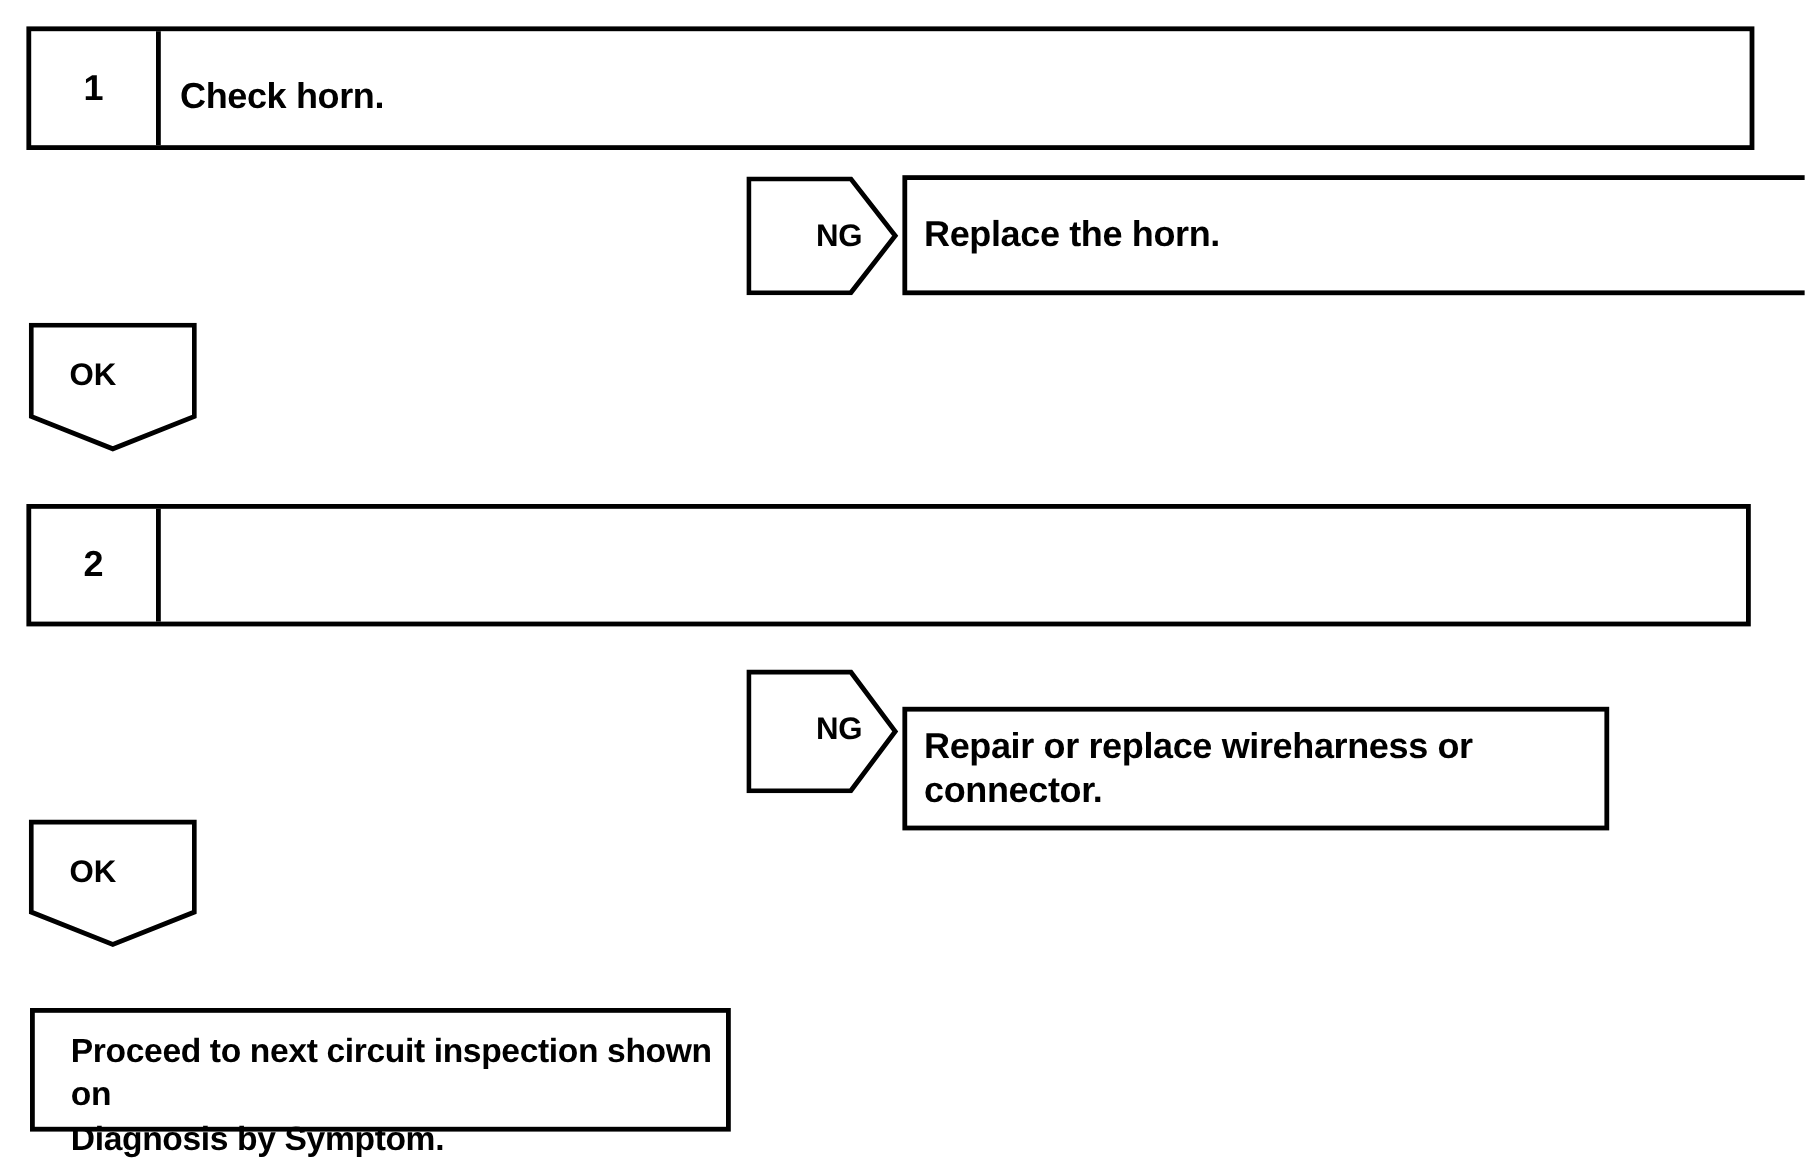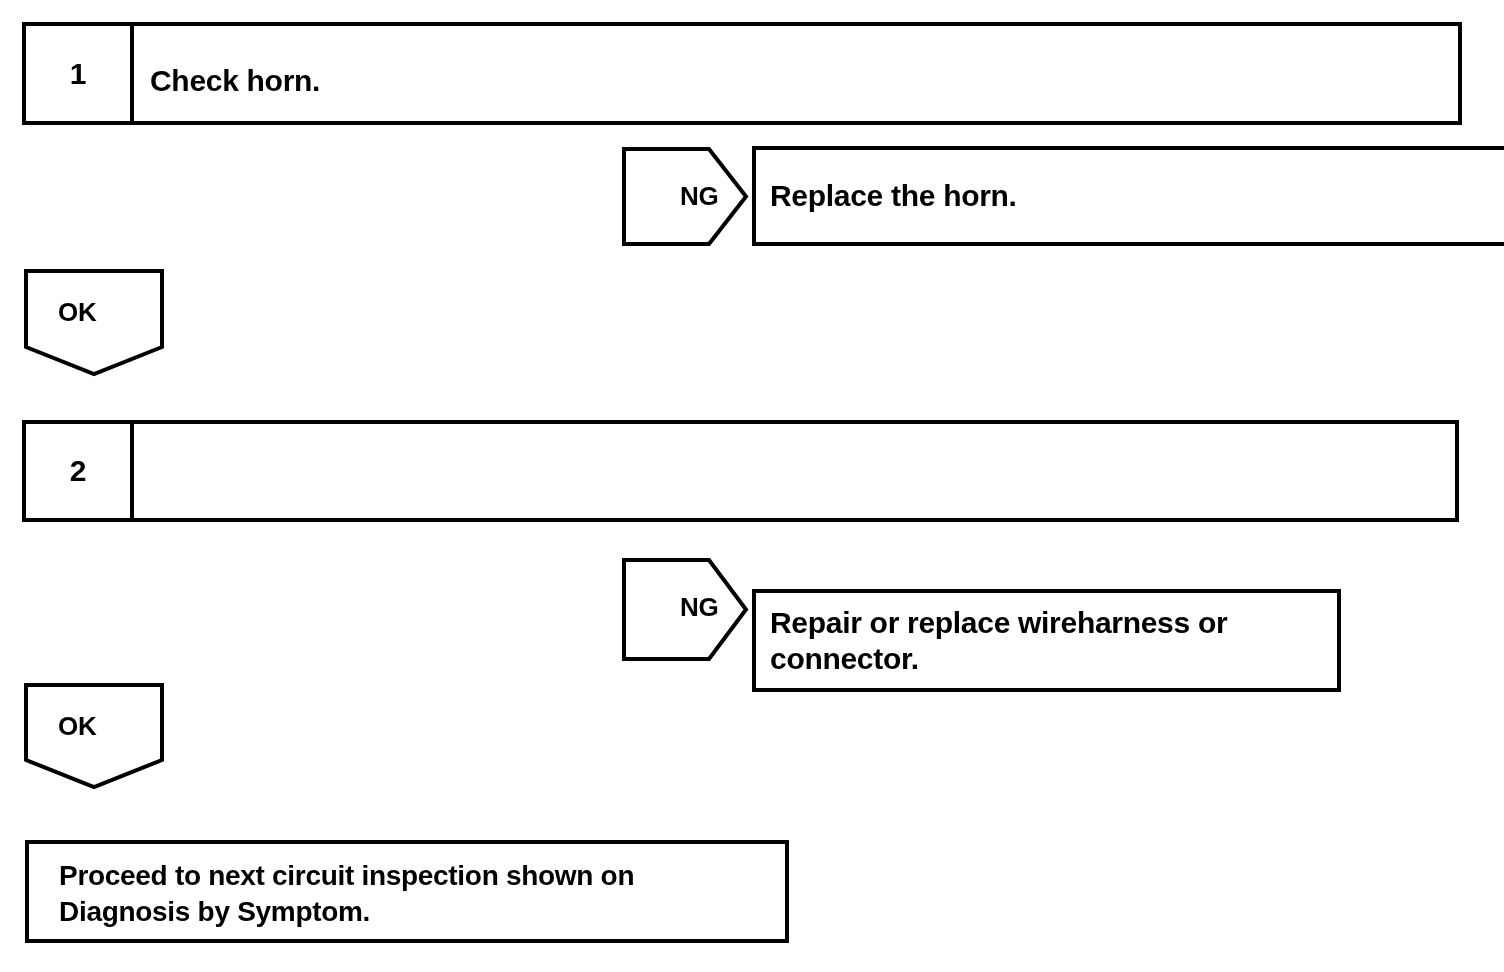--- a/index.html
+++ b/index.html
@@ -162,18 +162,18 @@
     <span>Repair or replace wireharness or connector.</span>
   </div>
 
   <div class="pentagon ok" style="left:24px; top:683px; width:140px; height:107px;">
     <svg width="140" height="107" viewBox="0 0 140 107">
       <polygon points="2,2 138,2 138,77 70,104 2,77"></polygon>
     </svg>
     <span class="pent-label">OK</span>
   </div>
 
-  <div class="terminal-box" style="left:25px; top:840px; width:764px; height:103px;">
+  <div class="terminal-box" style="left:25px; top:840px; width:584px; height:103px;">
     <span>Proceed to next circuit inspection shown on
 Diagnosis by Symptom.</span>
   </div>
 
 </div>
 
 </body></html>

